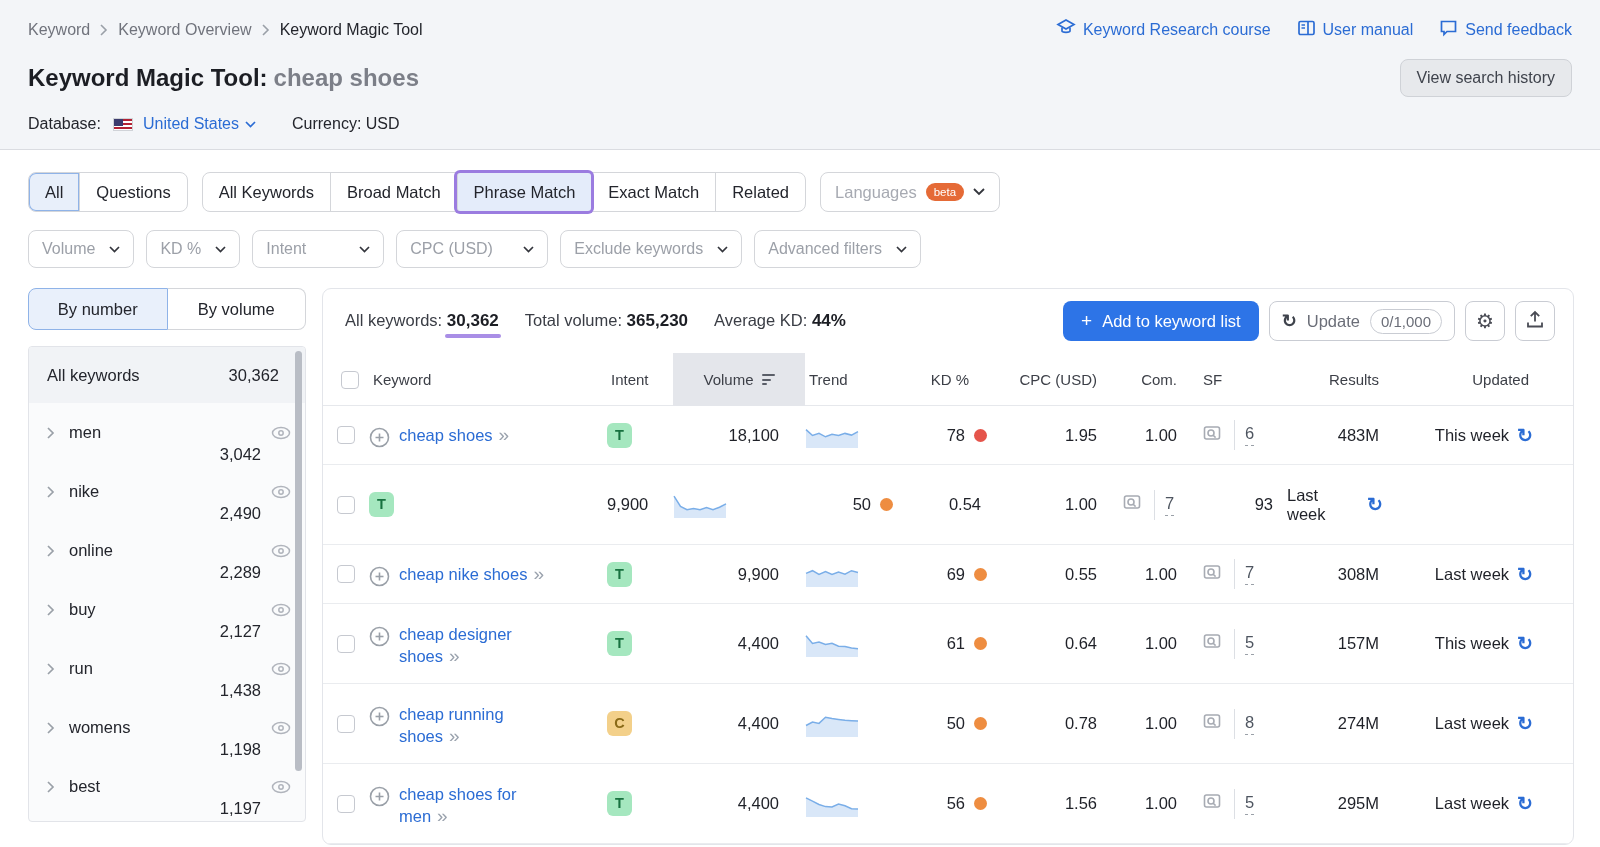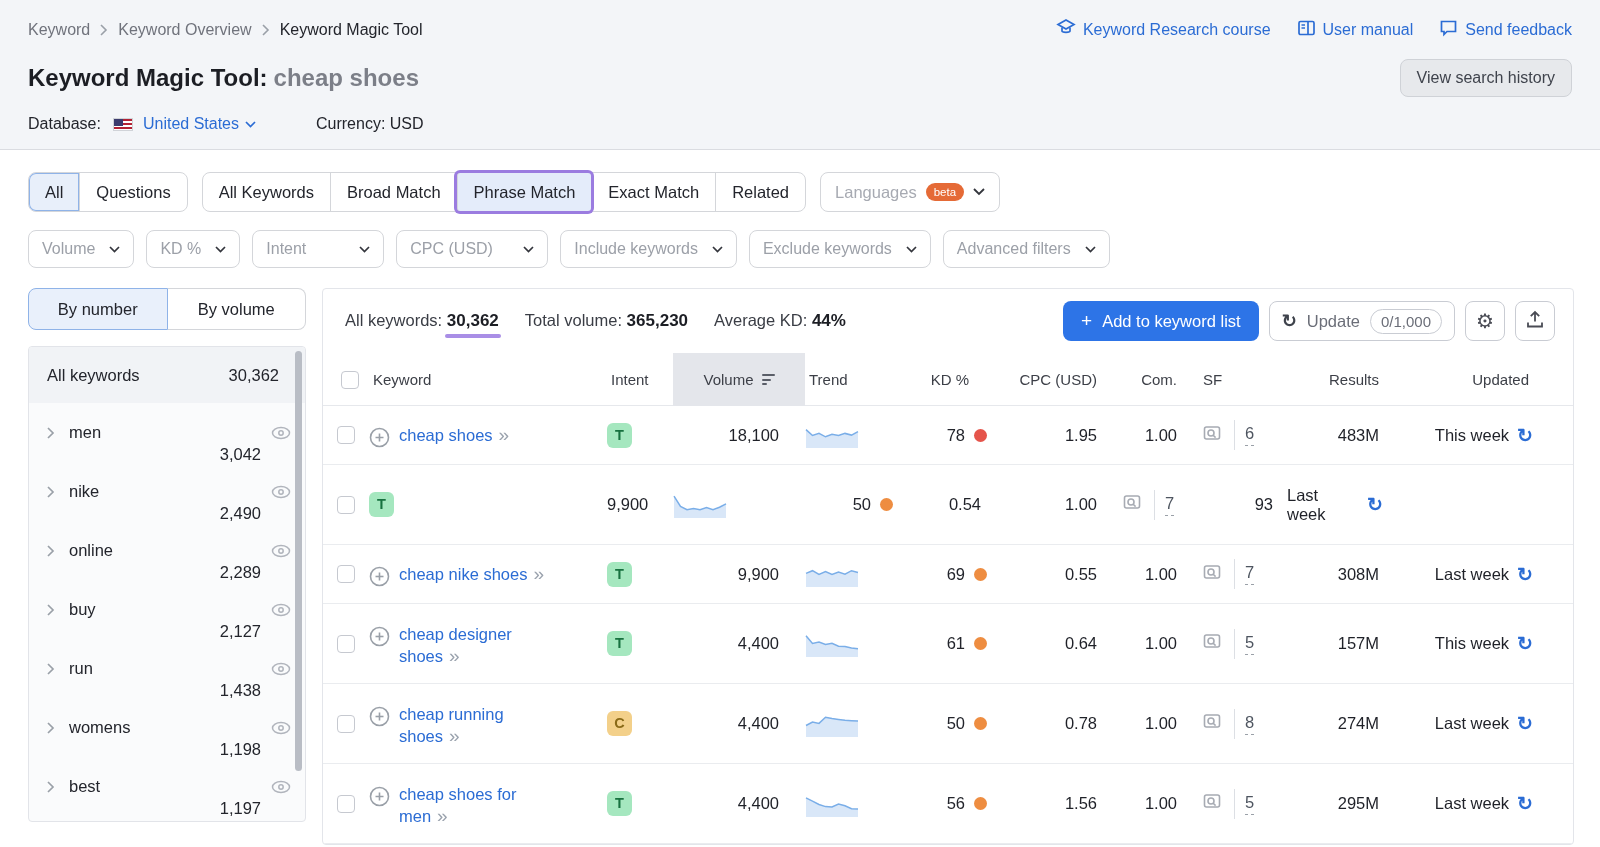--- a/index.html
+++ b/index.html
@@ -19,21 +19,21 @@
   .page-title { font-size:24px; font-weight:700; color:#1c1e24; }
   .page-title .query { color:#7c7f88; margin-left:6px; }
   .btn-history { background:#e7e9ec; border:1px solid #cfd2d7; border-radius:8px;
     font-size:16px; color:#3f434c; padding:9px 16px; cursor:pointer; font-family:inherit; }
   .row3 { display:flex; align-items:center; margin-top:18px; font-size:16px; gap:8px; }
   .db-label { color:#23252c; }
   .flag { width:20px; height:13px; margin:0 2px 0 4px; position:relative; display:inline-block;
     background:repeating-linear-gradient(#b22234 0 2px, #fff 2px 4px); border:0.5px solid #d0d3d8; }
   .flag::after { content:""; position:absolute; left:0; top:0; width:9px; height:7px; background:#3c3b6e; }
   .db-value { color:#2b6cd4; display:flex; align-items:center; gap:6px; cursor:pointer; }
-  .currency-group { margin-left:52px; }
+  .currency-group { margin-left:28px; }
 
   .divider { height:1px; background:#dadce1; }
 
   
   .tabs-row { display:flex; align-items:center; gap:14px; padding:22px 28px 0 28px; }
   .seg { display:flex; border:1px solid #d4d6da; border-radius:8px; background:#fff; height:40px; }
   .seg-item { display:flex; align-items:center; padding:0 16px; font-size:16.5px; color:#23252c;
     border-left:1px solid #d4d6da; cursor:pointer; white-space:nowrap; }
   .seg-item:first-child { border-left:none; border-radius:7px 0 0 7px; }
   .seg-item:last-child { border-radius:0 7px 7px 0; }
@@ -70,21 +70,21 @@
     padding:0 26px 0 18px; background:#f1f3f6; font-size:16.5px; cursor:pointer; }
   .g-item { display:flex; align-items:center; height:59px; padding:0 14px 0 18px; font-size:16.5px; cursor:pointer; }
   .g-item .gchev { display:flex; margin-right:14px; }
   .g-item .glabel { flex:1; }
   .g-item .gcount { margin-right:10px;margin-top:44px; }
   .eye { display:flex; }
   .side-thumb { position:absolute; right:3px; top:4px; width:7px; height:420px;
     background:#b9bdc5; border-radius:4px; }
 
   
-  .table-panel { flex:1; border:1px solid #e3e5ea; border-radius:4px; background:#fff; overflow:hidden; }
+  .table-panel { flex:1; border:1px solid #e3e5ea; border-radius:9px; background:#fff; overflow:hidden; }
 
   .stats-bar { display:flex; align-items:center; height:64px; padding:0 18px 0 22px; }
   .stat { font-size:16.5px; color:#3a3d45; margin-right:26px; white-space:nowrap; }
   .stat b { color:#1c1e24; font-size:17px; }
   .u-purple { position:relative; display:inline-block; }
   .u-purple::after { content:""; position:absolute; left:-2px; right:-2px; bottom:-7px; height:4px;
     background:#a98ee6; border-radius:2px; }
   .stats-right { margin-left:auto; display:flex; align-items:center; gap:10px; }
   .btn-add { background:#2d74e7; color:#fff; border:none; border-radius:8px; height:40px;
     padding:0 18px; font-size:16.5px; display:flex; align-items:center; gap:10px; cursor:pointer; font-family:inherit; }
@@ -251,28 +251,20 @@
     </div>
   <div class="filter-pill w-cpc">
       <span>CPC (USD)</span>
       <span class="chev">
         <svg width="11" height="7">
           <polyline points="1,1 5.5,5.5 10,1" fill="none" stroke="#33353c" stroke-width="1.7"></polyline>
         </svg>
       </span>
     </div>
   <div class="filter-pill">
-      <span>Include keywords</span>
-      <span class="chev">
-        <svg width="11" height="7">
-          <polyline points="1,1 5.5,5.5 10,1" fill="none" stroke="#33353c" stroke-width="1.7"></polyline>
-        </svg>
-      </span>
-    </div>
-  <div class="filter-pill">
       <span>Exclude keywords</span>
       <span class="chev">
         <svg width="11" height="7">
           <polyline points="1,1 5.5,5.5 10,1" fill="none" stroke="#33353c" stroke-width="1.7"></polyline>
         </svg>
       </span>
     </div>
   <div class="filter-pill">
       <span>Advanced filters</span>
       <span class="chev">

